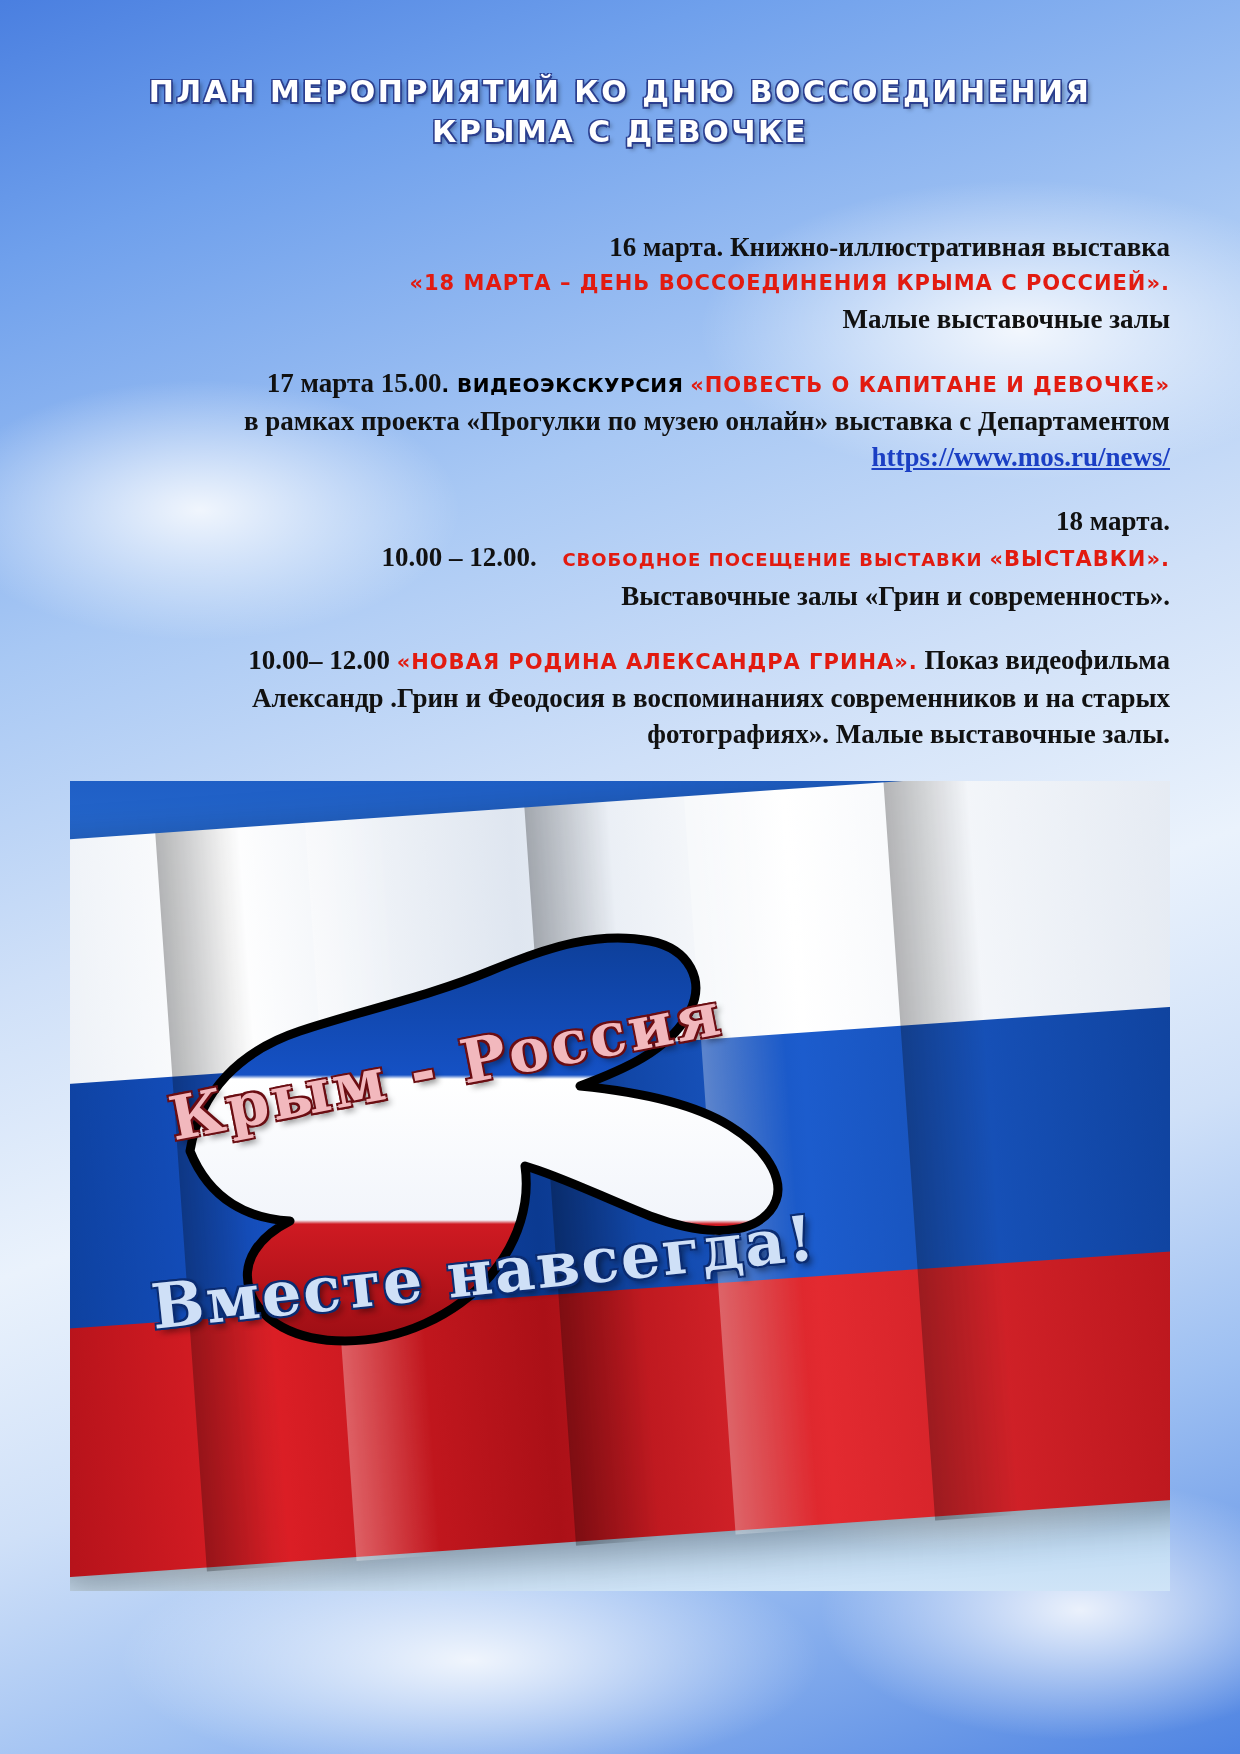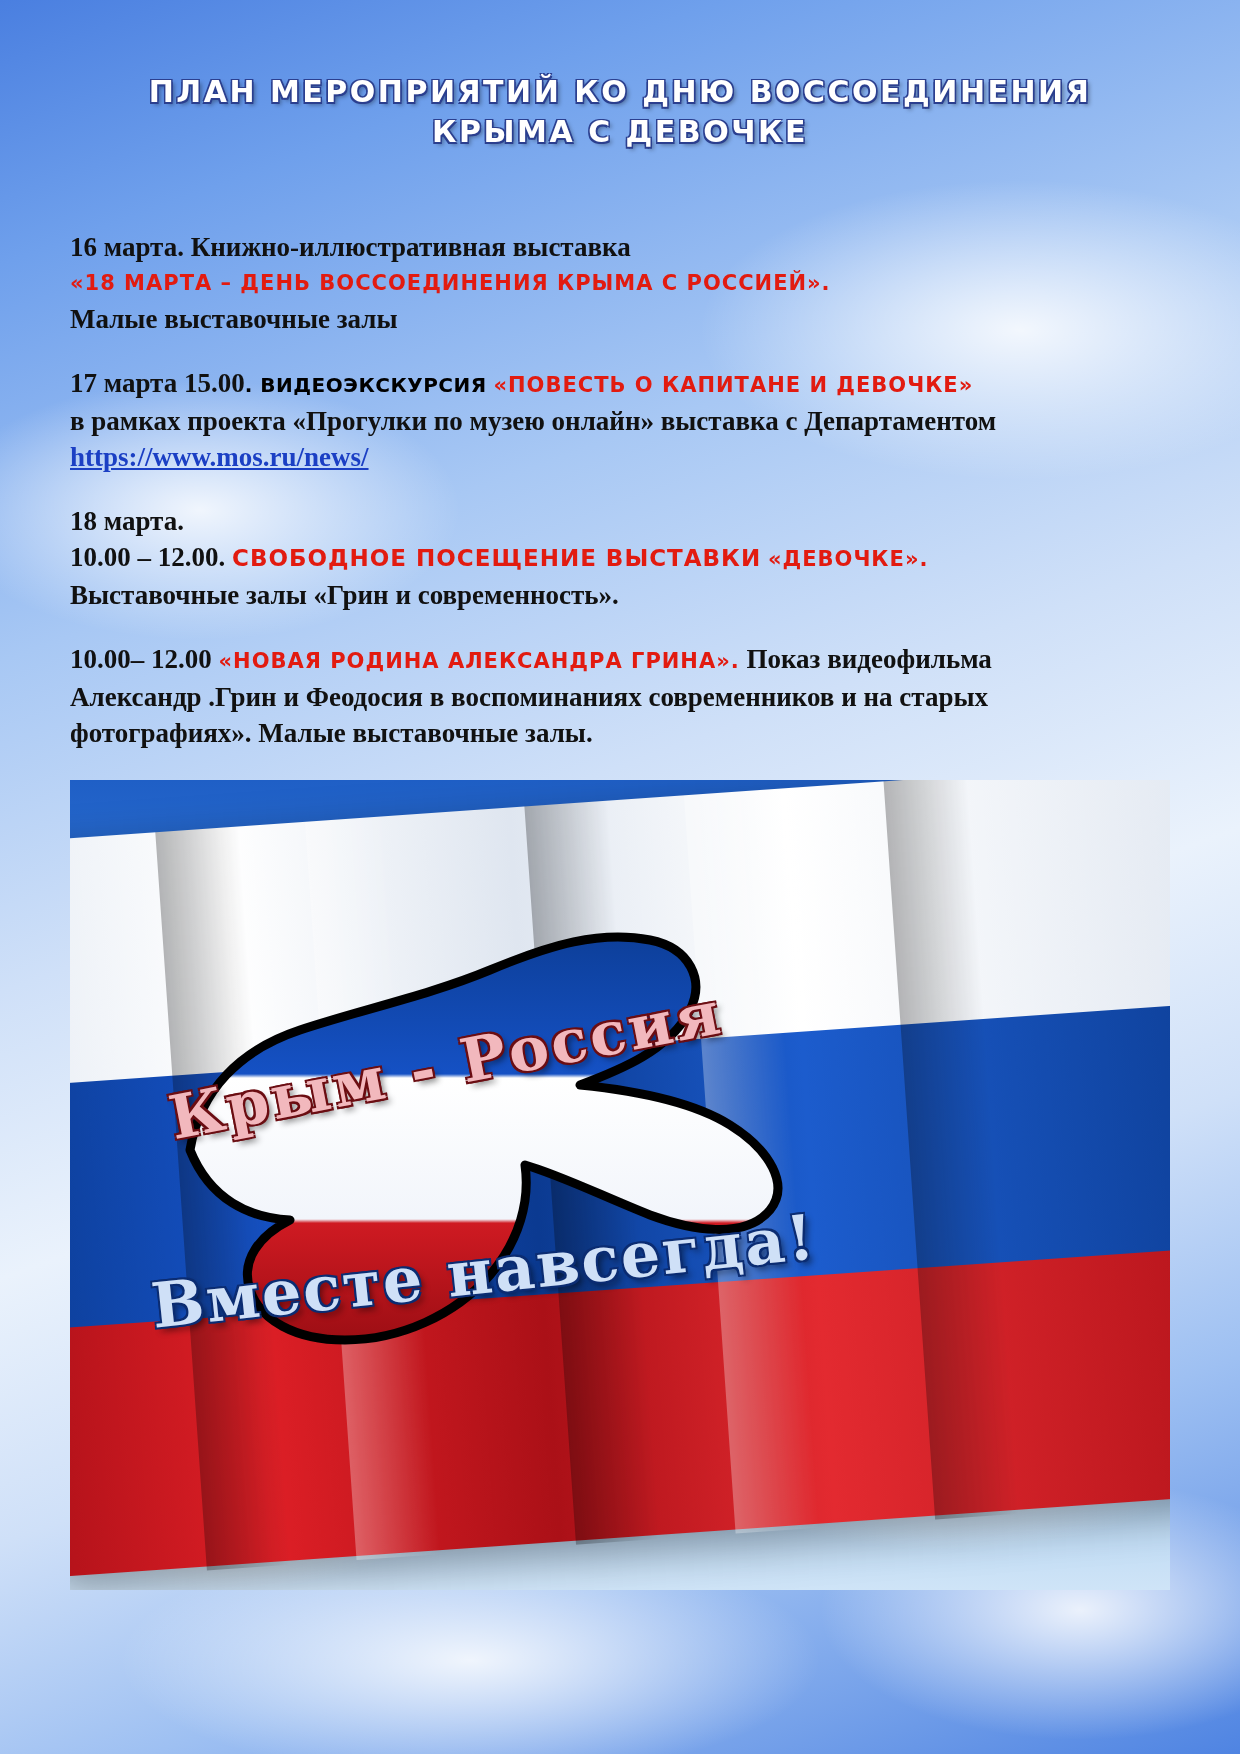--- a/index.html
+++ b/index.html
@@ -60,39 +60,41 @@
        3px 3px 4px rgba(0,0,0,0.35);
   }
   .title .line { display: block; }
 
   .content {
     position: relative;
     margin: 0 auto;
     width: 1100px;
     padding-top: 78px;
     color: #101010;
+    text-align: right;
   }
   .block {
     margin-bottom: 30px;
   }
   .ln {
     font-size: 27px;
     line-height: 34px;
     font-weight: bold;
     color: #111111;
     margin: 0 0 2px 0;
   }
   .red {
     color: #e21b10;
     font-family: "DejaVu Sans", sans-serif;
     font-weight: bold;
     letter-spacing: 1px;
   }
   .red-small {
-    font-size: 23px;
+    font-size: 18px;
+    margin-left: 19px;
   }
   .red-big {
     font-size: 21px;
   }
   .small-caps {
     font-family: "DejaVu Sans", sans-serif;
     font-size: 20px;
     font-weight: bold;
     color: #000000;
     letter-spacing: 0.5px;
@@ -242,21 +244,21 @@
       <p class="ln">
         <a class="link" href="#">https://www.mos.ru/news/</a>
       </p>
     </div>
 
     <div class="block">
       <p class="ln">18 марта.</p>
       <p class="ln">
         <span>10.00 – 12.00.</span>
         <span class="red red-small">СВОБОДНОЕ ПОСЕЩЕНИЕ ВЫСТАВКИ</span>
-        <span class="red red-big">«ДЕВОЧКЕ».</span>
+        <span class="red red-big">«ВЫСТАВКИ».</span>
       </p>
       <p class="ln">Выставочные залы «Грин и современность».</p>
     </div>
 
     <div class="block">
       <p class="ln">
         <span>10.00– 12.00</span>
         <span class="red red-big">«НОВАЯ РОДИНА АЛЕКСАНДРА ГРИНА».</span>
         <span>Показ видеофильма</span>
       </p>

